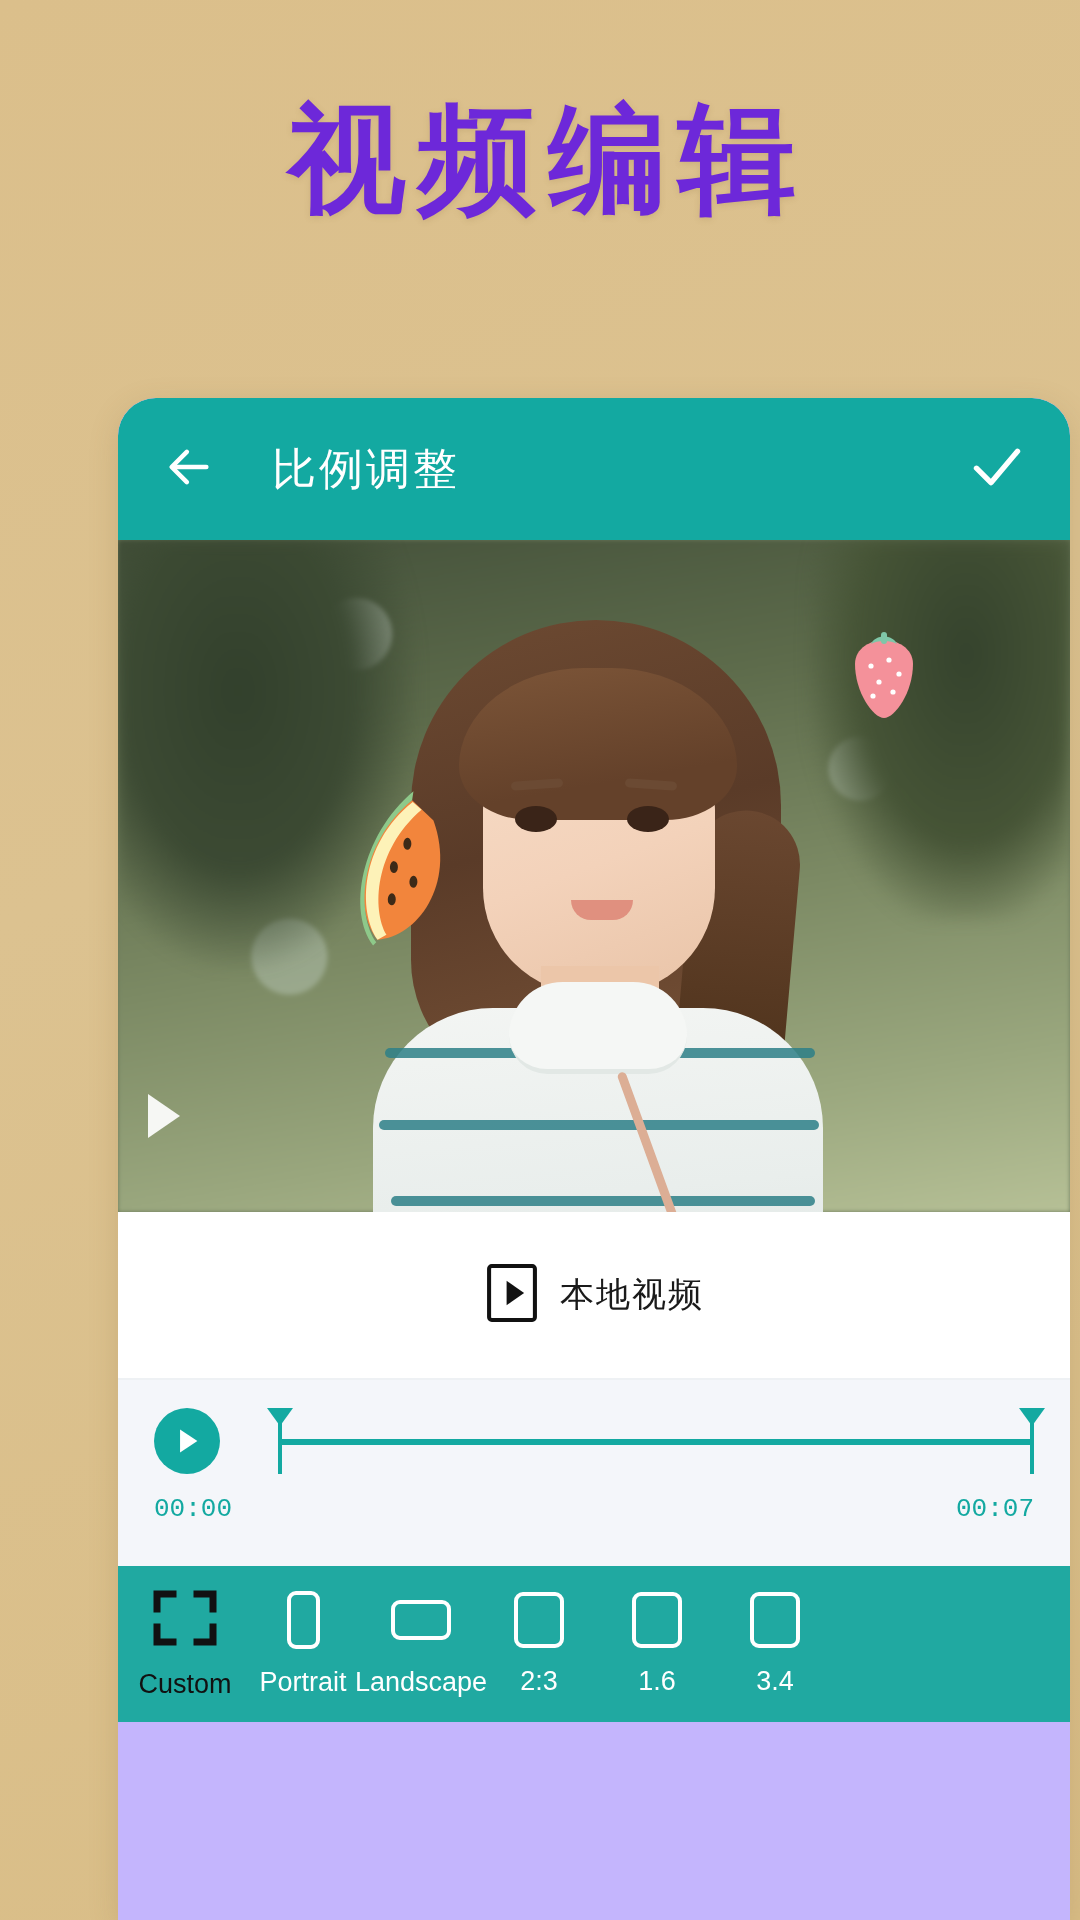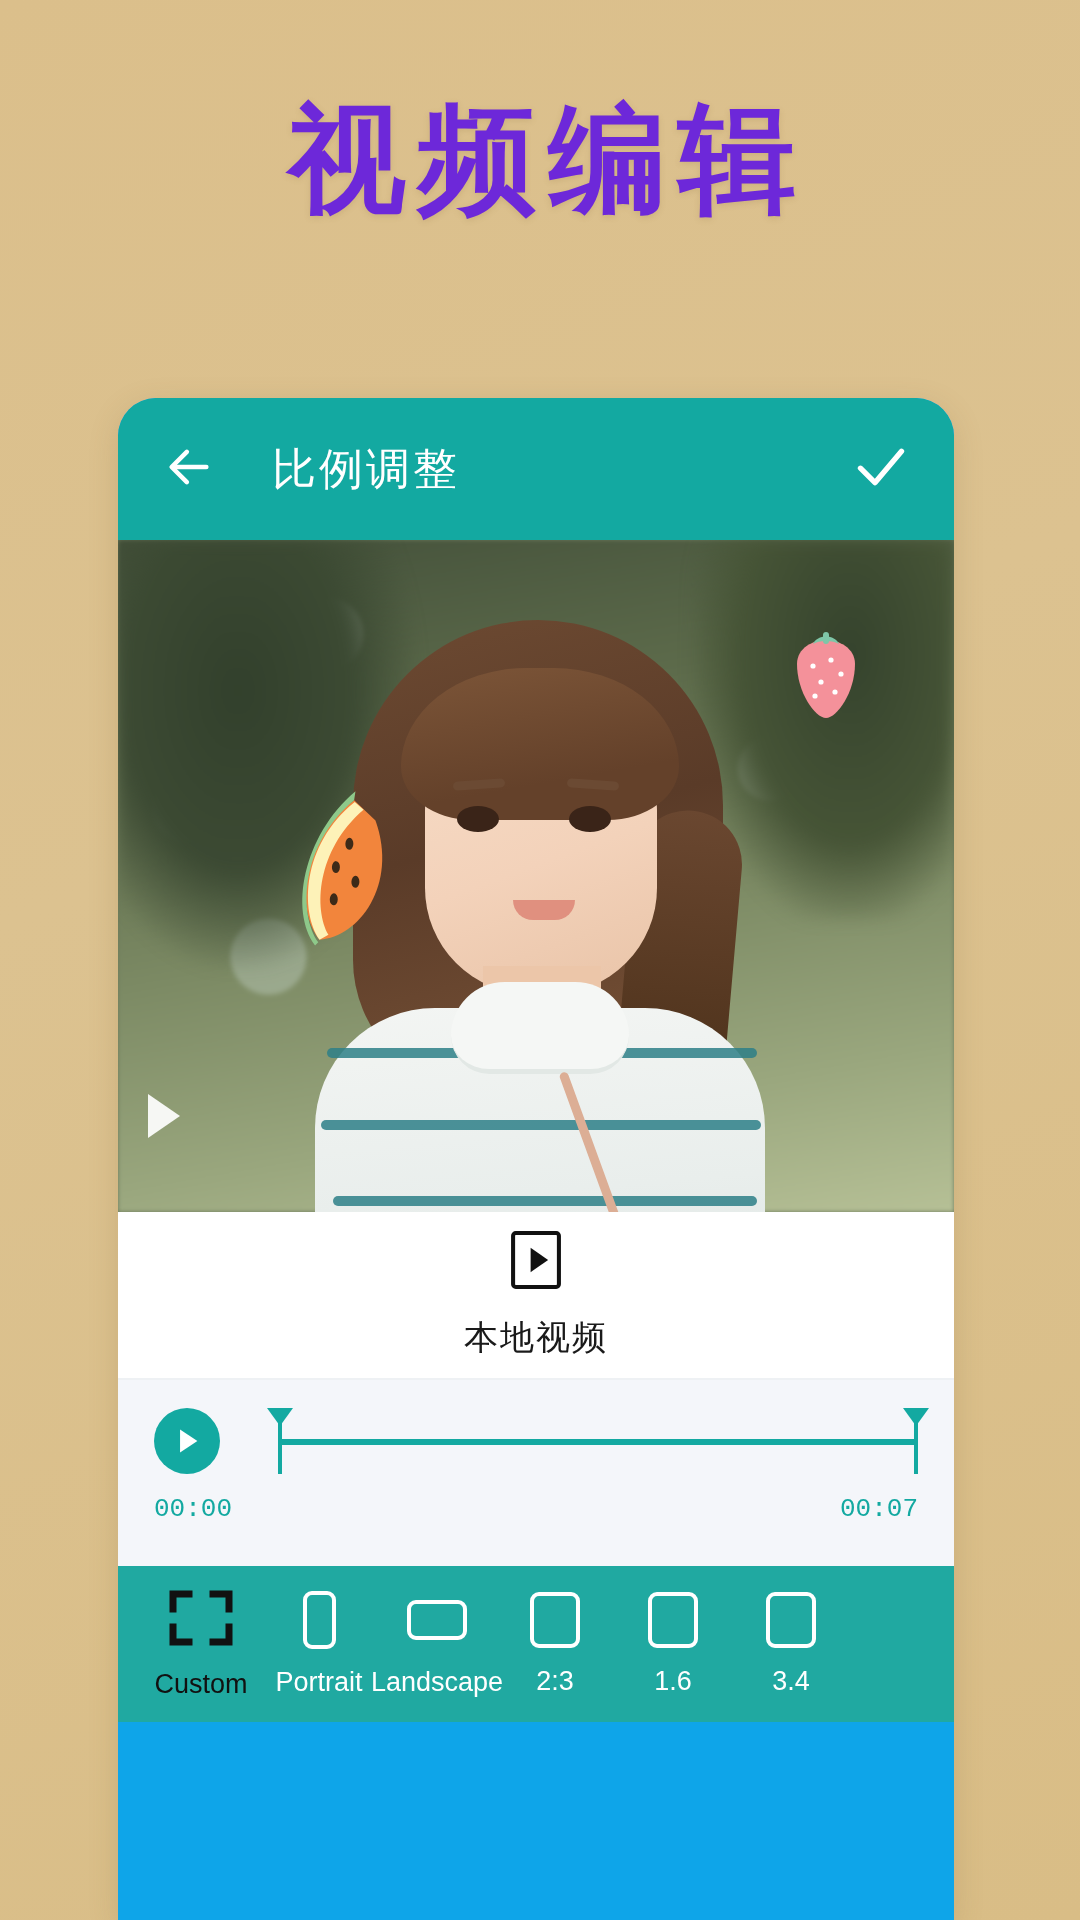--- a/index.html
+++ b/index.html
@@ -24,24 +24,24 @@
     letter-spacing:12px;
     font-weight:700;
     text-shadow:0 2px 6px rgba(140,110,60,.20);
     font-family:"DejaVu Sans","Liberation Sans",sans-serif;
   }
 
   
   .phone{
     position:absolute;
     left:118px; top:398px;
-    width:836px; height:1522px;
+    width:952px; height:1522px;
     border-radius:38px 38px 0 0;
     overflow:hidden;
-    background:#0ea5e9;
+    background:#c4b5fd;
     box-shadow:0 8px 30px rgba(120,92,48,.18);
   }
 
   
   .appbar{
     position:relative;
     height:142px;
     background:#13a9a1;
     display:flex; align-items:center;
     padding:0 34px;
@@ -156,21 +156,21 @@
     border-top:22px solid transparent;border-bottom:22px solid transparent;
     cursor:pointer;
   }
 
   
   .src-tabs{
     display:flex; height:168px; background:#fff;
     border-bottom:2px solid #eef1f4;
   }
   .src-tab{
-    flex:1; display:flex;flex-direction:column;align-items:center;justify-content:center;
+    flex:1; display:flex;flex-direction:row;align-items:center;justify-content:center;
     gap:20px; cursor:pointer;
   }
   .src-tab .lbl{ font-size:34px; letter-spacing:2px;
     font-family:"DejaVu Sans","Liberation Sans",sans-serif;}
   .src-tab.active .lbl{ color:#1a1a1a; }
   .src-tab.teal .lbl{ color:#13a9a1; }
 
   
   .timeline{
     height:186px; background:#f4f6fa; position:relative;
@@ -193,21 +193,21 @@
   }
   .tl-times{
     display:flex; justify-content:space-between;
     color:#13a9a1; font-size:26px; padding-top:20px;
     font-family:Liberation Mono, monospace;
   }
 
   
   .ratio-bar{
     height:156px; background:#20a9a1; display:flex; align-items:center;
-    padding-left:24px; overflow:hidden;
+    padding-left:8px; overflow:hidden;
   }
   .ratio-item{
     width:118px; flex:none;
     display:flex;flex-direction:column;align-items:center;justify-content:center;
     gap:18px; cursor:pointer;
   }
   .ratio-item .rl{ font-size:27px; color:#ffffff; font-family:"Liberation Sans",sans-serif;}
   .ratio-item.selected .rl{ color:#111111; }
   .rshape{ border:4px solid #ffffff; border-radius:9px; }
 </style>

